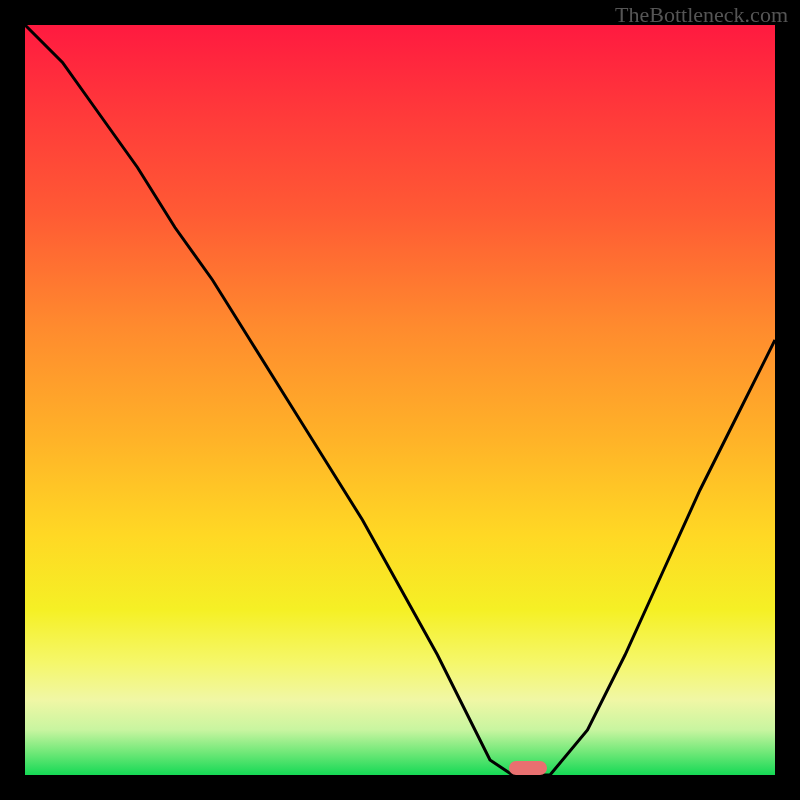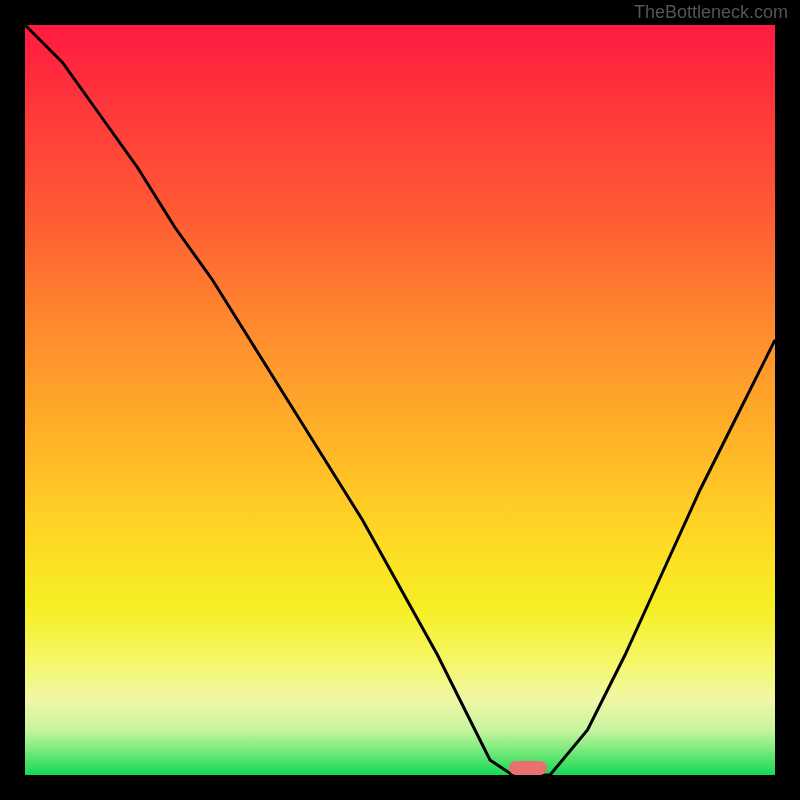--- a/index.html
+++ b/index.html
@@ -13,22 +13,22 @@
   .container {
     width: 800px;
     height: 800px;
     position: relative;
   }
   .watermark {
     position: absolute;
     top: 2px;
     right: 12px;
     color: #555;
-    font-family: Liberation Sans, sans-serif;
-    font-size: 18px;
+    font-family: Liberation Serif, serif;
+    font-size: 22px;
     z-index: 10;
   }
   .plot-area {
     position: absolute;
     left: 25px;
     top: 25px;
     width: 750px;
     height: 750px;
     overflow: hidden;
   }

